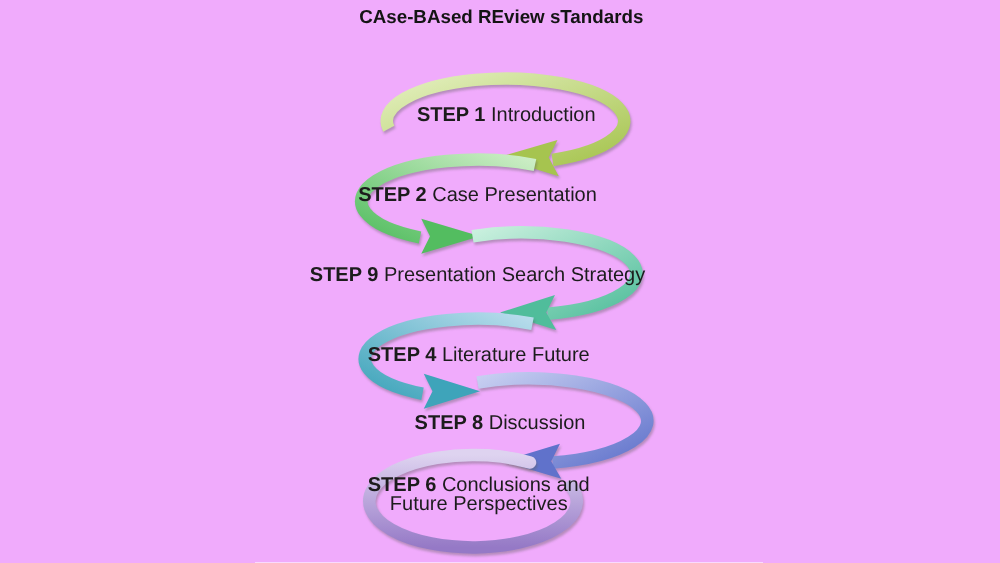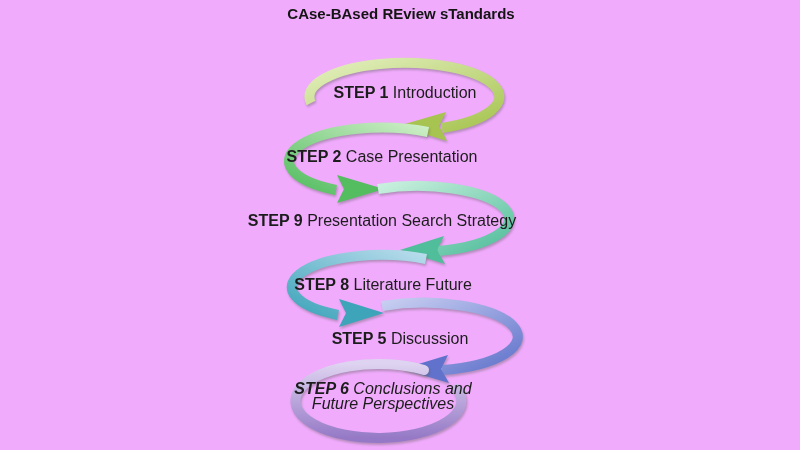--- a/index.html
+++ b/index.html
@@ -28,21 +28,20 @@
     line-height:14px;
     color:#1c1c1c;
     white-space:nowrap;
     text-align:center;
   }
   .step-text .stp{font-weight:bold;}
   #step-text-6{
     white-space:normal;
     width:200px;
     line-height:15px;
-    font-style:italic;
   }
   svg .arc{
     filter:drop-shadow(1px 2px 1px rgba(95,95,95,0.40));
   }
 </style>
 </head>
 <body>
 
 <div id="canvas">
 
@@ -117,26 +116,26 @@
     <span class="stp">STEP 2</span>
     <span>Case Presentation</span>
   </div>
 
   <div class="step-text" id="step-text-3" style="left:382px;top:214px;">
     <span class="stp">STEP 9</span>
     <span>Presentation Search Strategy</span>
   </div>
 
   <div class="step-text" id="step-text-4" style="left:383px;top:278px;">
-    <span class="stp">STEP 8</span>
+    <span class="stp">STEP 4</span>
     <span>Literature Future</span>
   </div>
 
   <div class="step-text" id="step-text-5" style="left:400px;top:332px;">
-    <span class="stp">STEP 5</span>
+    <span class="stp">STEP 8</span>
     <span>Discussion</span>
   </div>
 
   <div class="step-text" id="step-text-6" style="left:383px;top:381px;">
     <span class="stp">STEP 6</span>
     <span>Conclusions and Future Perspectives</span>
   </div>
 
 </div>
 

